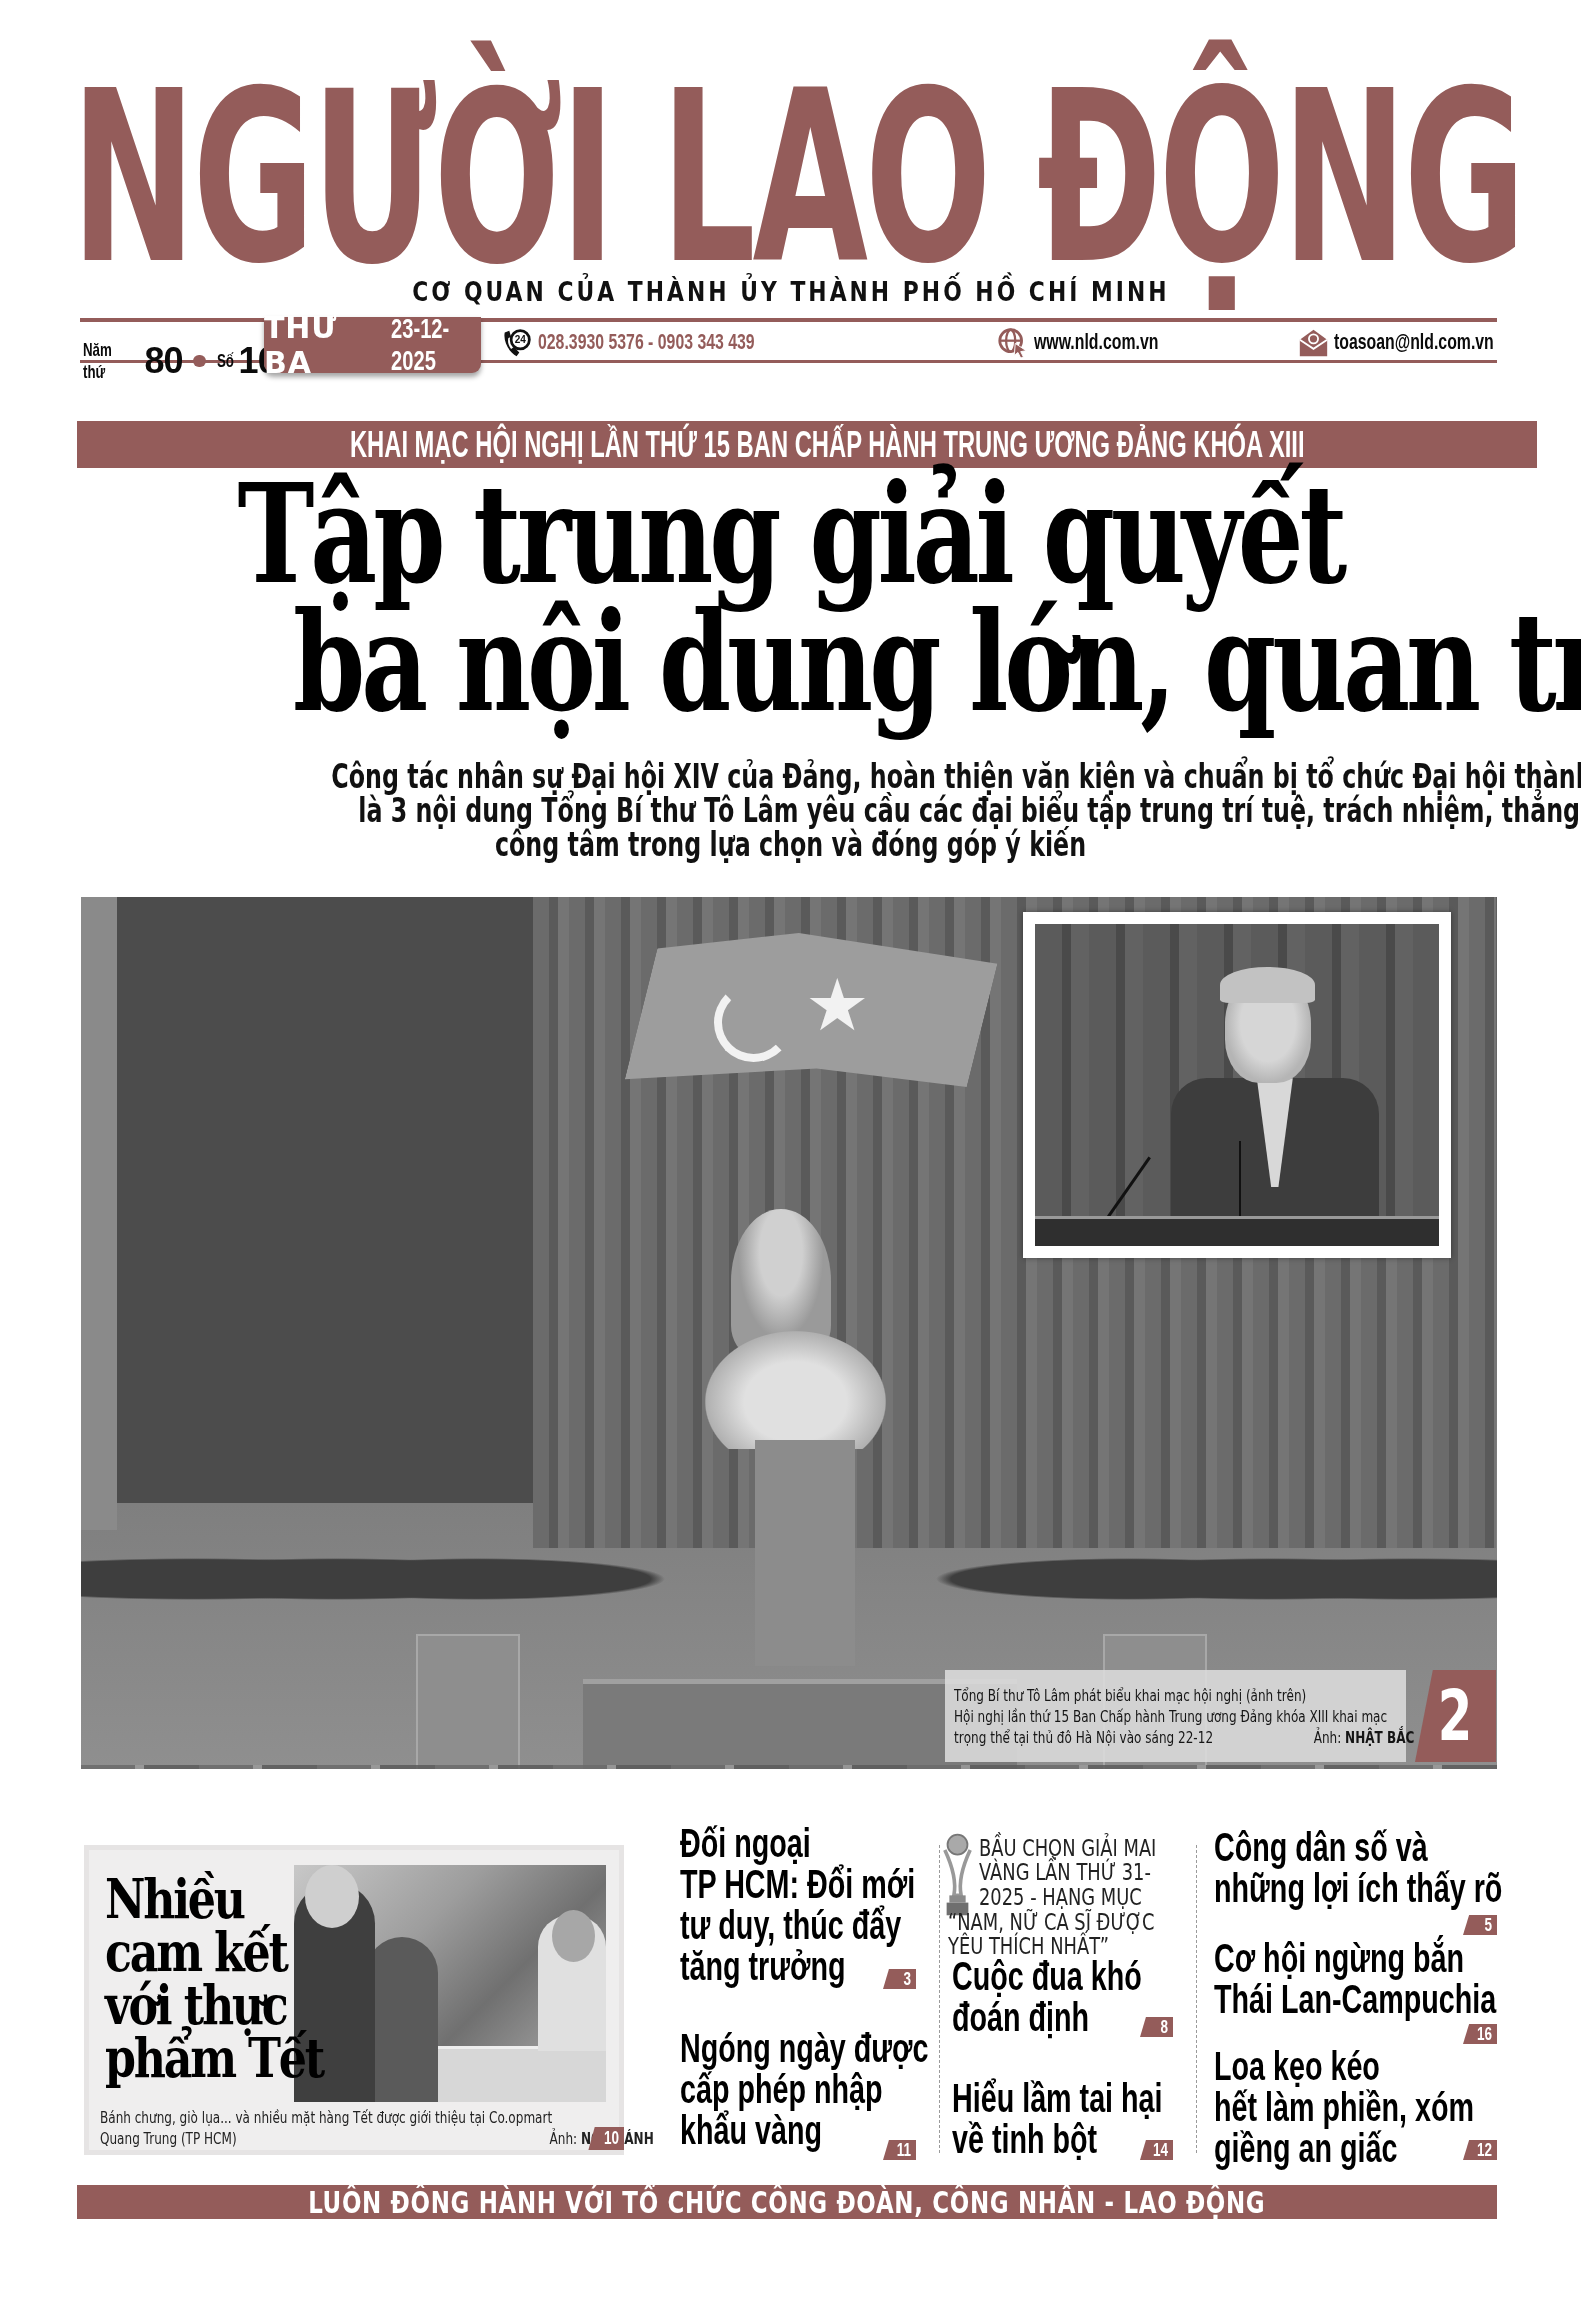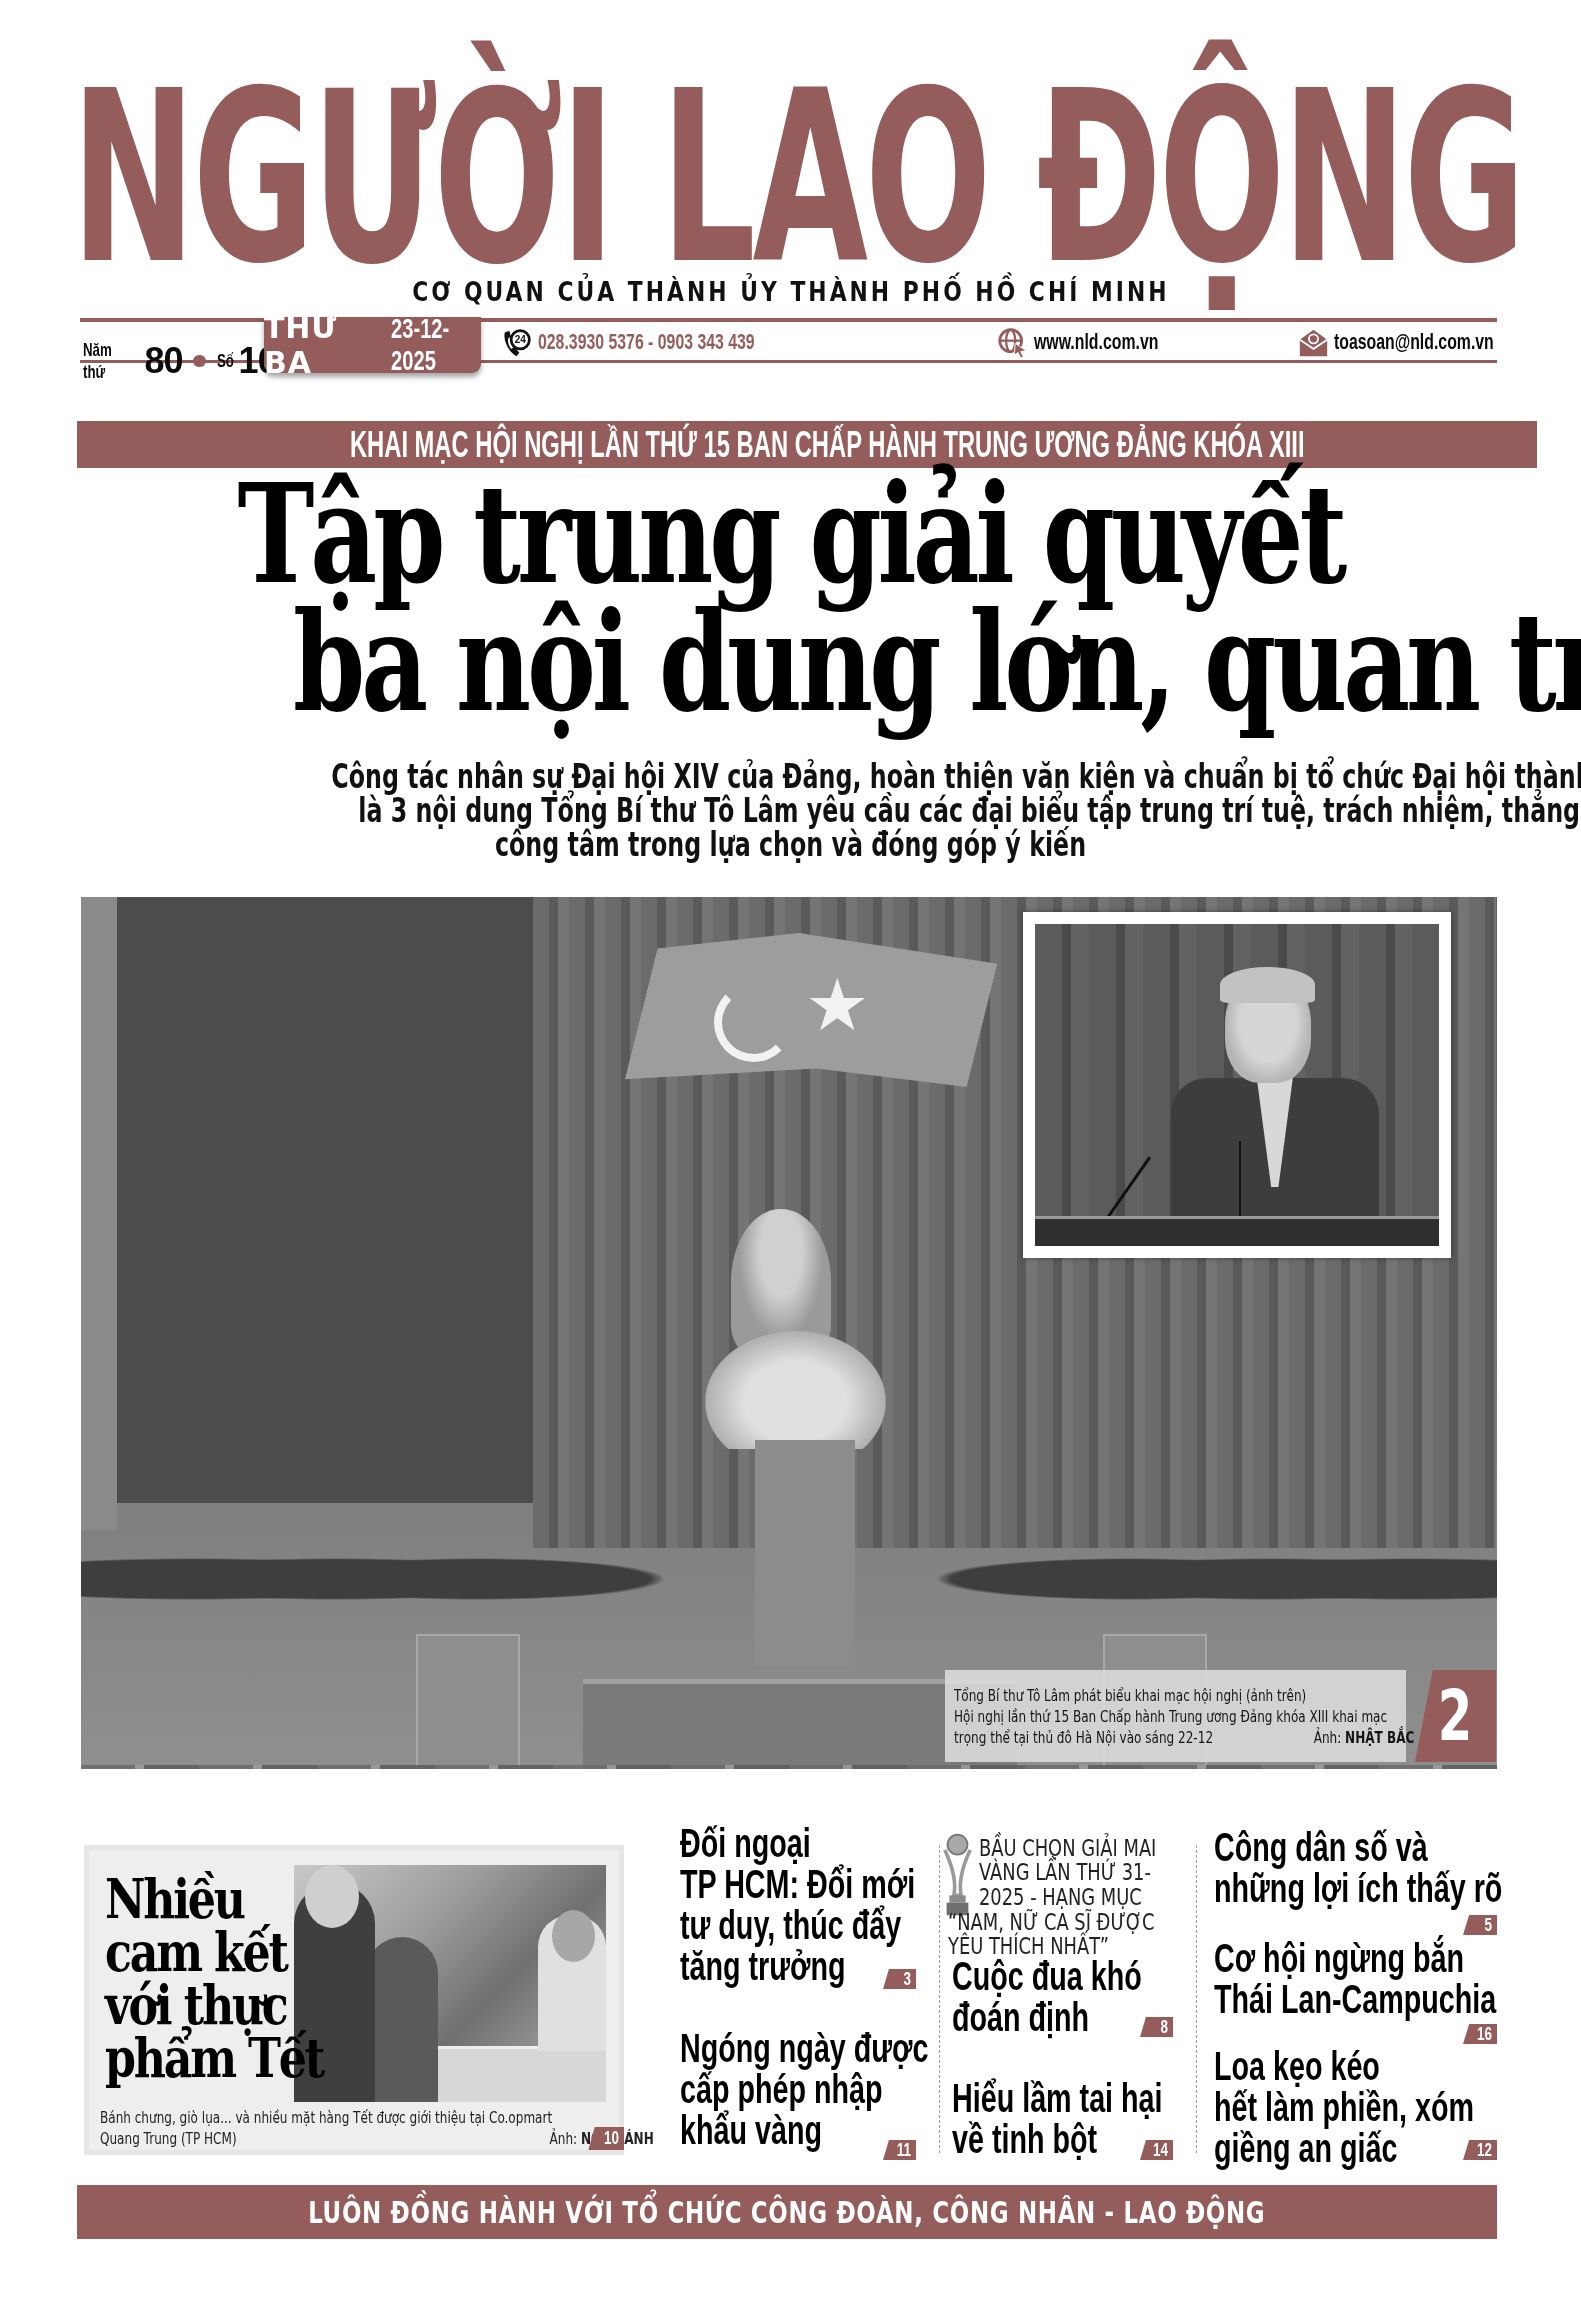--- a/index.html
+++ b/index.html
@@ -91,21 +91,21 @@
   .promo-cap .right{position:absolute;right:-43px;top:21px;transform:scaleX(0.74);transform-origin:right center;white-space:nowrap;}
   .story{position:absolute;font-family:"Liberation Sans",sans-serif;font-weight:bold;color:#000;}
   .story .tl{display:block;white-space:nowrap;font-size:41px;line-height:41px;transform:scaleX(0.7);transform-origin:left center;}
   .pgtag{position:absolute;height:20px;background:var(--brand);color:#fff;display:flex;align-items:center;justify-content:flex-end;padding-right:5.4px;box-sizing:border-box;clip-path:polygon(18% 0,100% 0,100% 100%,0 100%);font-family:"Liberation Sans",sans-serif;font-weight:bold;font-size:18px;}
   .pgtag span{display:inline-block;transform:scaleX(0.75);transform-origin:right center;}
   .vsep{position:absolute;top:1845px;height:308px;width:0;border-left:1.8px dashed #9a9a9a;}
   .award-icon{left:941px;top:1832px;width:33px;height:86px;}
   .award-kicker{position:absolute;font-family:"DejaVu Sans",sans-serif;font-size:23.5px;line-height:24.4px;color:#222;}
   .award-kicker .kl{display:block;white-space:nowrap;transform:scaleX(0.76);transform-origin:left center;}
 
-  .footer{left:77px;top:2185px;width:1420px;height:54px;background:var(--brand);color:#fff;display:flex;align-items:center;justify-content:center;}
+  .footer{left:77px;top:2185px;width:1420px;height:34px;background:var(--brand);color:#fff;display:flex;align-items:center;justify-content:center;}
   .footer span{font-family:"DejaVu Sans",sans-serif;font-weight:bold;font-size:31px;letter-spacing:0.9px;transform:scaleX(0.74);display:inline-block;white-space:nowrap;}
 </style>
 </head>
 <body>
 
 <div class="abs masthead">
   <div class="logo">NGƯỜI LAO ĐỘNG</div>
 </div>
 <div class="abs tagline"><span>CƠ QUAN CỦA THÀNH ỦY THÀNH PHỐ HỒ CHÍ MINH</span></div>
 

